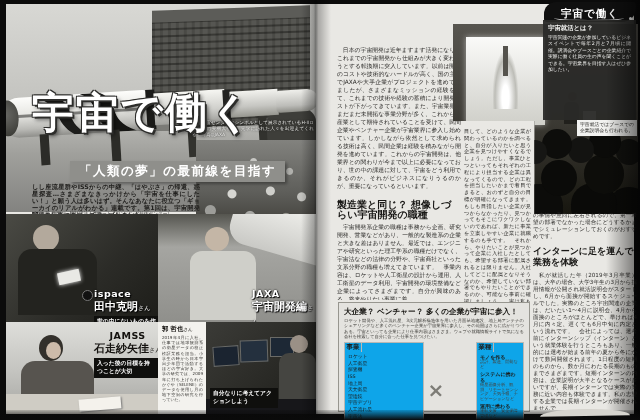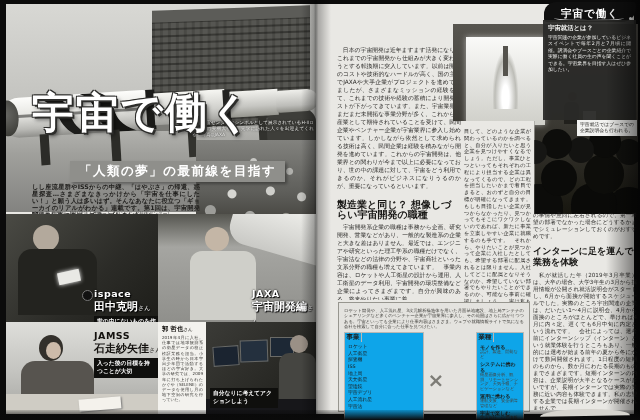--- a/index.html
+++ b/index.html
@@ -8,21 +8,21 @@
   .abs{position:absolute;}
   .page{background:#e9e8e4;}
   .ph{overflow:hidden;}
   .jp{text-align:justify;}
   .hd{font-weight:700;color:#191816;}
   .body-txt{font-size:5.8px;line-height:8px;color:#2a2927;overflow:hidden;text-align:justify;}
   .tiny{font-size:4.6px;line-height:6px;}
   .org{font-weight:700;color:#fff;font-size:9.5px;text-shadow:0 0 2px #000,1px 1px 1px #000;letter-spacing:.5px;}
   .pname{font-weight:700;color:#fff;font-size:11px;text-shadow:0 0 2px #000,1px 1px 1px #000;}
   .sfx{font-size:6px;font-weight:400;}
-  .dark-cap{color:#14120f !important;text-shadow:none !important;}
+  .dark-cap{color:#14120f !important;text-shadow:none !important;text-align:center;}
   .qbox{background:#0f0f0d;color:#fff;font-weight:700;font-size:5.8px;line-height:1.35;padding:2px 3px;display:inline-block;}
   .panel{background:#0ea5e9;border:0.5px solid #b9b8b4;flex-direction:column;}
   .sil{border-radius:50%;}
 </style>
 </head>
 <body>
 
 <div class="canvas">
 
   <div class="abs page" style="left:6px;top:4px;width:310px;height:410px;">
@@ -167,20 +167,21 @@
 
     <div class="abs jp" style="left:261px;top:116px;width:60px;background:#f2f2f0;color:#23221f;font-size:4.8px;line-height:6px;padding:2px 3px;box-sizing:border-box;">宇宙就活ではブースでの企業説明会も行われる。</div>
 
     <div class="abs body-txt" style="left:148px;top:124px;width:67px;height:174px;font-size:5.2px;line-height:6.8px;">目して、どのような企業が関わっているのかを調べると、自分が入りたいと思う企業を見つけやすくなるでしょう。ただし、事業ひとつといってもそれぞれの工程により担当する企業は異なってくるので、どの工程を担当したいかまで着目できると、おのずと自分の目標が明確になってきます。もしも目指したい企業が見つからなかったり、見つかってもそこにワクワクしないのであれば、新たに事業を立案しやすい企業に就職するのも手です。　それから、やりたいことが見つかって企業に入社したとしても、希望する部署に配属されるとは限りません。入社してどこに配属となりそうなのか、希望していない部署でもやりたいことができるのか、可能なら事前に確認しましょう。　実は私も第一希望の配属先ではありませんでしたが、ふだんの業務を行いながら自分のやりたいことが少しずつできています。このことは、就活を始める前に確認しておいたほうがよかったと思っています。配属先は企業</div>
 
     <div class="abs body-txt" style="left:217px;top:208px;width:104px;height:32px;font-size:5.6px;line-height:7px;">の事情や意向に左右されるので、第一希望の部署でなかった場合にどうするかまでシミュレーションしておくのがおすすめです。</div>
     <div class="abs hd" style="left:217px;top:242px;width:104px;font-size:9px;line-height:11px;">インターンに足を運んで業務を体験</div>
     <div class="abs body-txt" style="left:217px;top:268px;width:104px;height:138px;font-size:5.6px;line-height:7px;">　私が就活した年（2019年3月卒業）は、大卒の場合、大学3年生の3月から採用情報が公開され就活説明会がスタートし、6月から面接が開始するスケジュールでした。実際のところ宇宙関連の企業は、だいたい1〜4月に説明会、4月から面接のところがほとんどで、早ければ4月に内々定、遅くても6月中旬に内定という流れです。　会社によっては、選考前にインターンシップ（インターン）という就業体験を行うところもあり、一般的には選考が始まる前年の夏から冬にかけて数回開催されます。1日程度の短期のものから、数か月にわたる長期のものまでさまざまです。短期インターンの内容は、企業説明が大半となるケースが多いですが、長期インターンでは実際の業務に近い内容も体験できます。私の志望する企業では長期インターンが開催されませんで</div>
 
     <div class="abs" style="left:22px;top:298px;width:192px;height:110px;background:#e4e3df;border:0.5px solid #97968f;padding:4px 5px;box-sizing:border-box;">
+      <div style="font-size:7.6px;font-weight:700;color:#14130f;">大企業？ ベンチャー？ 多くの企業が宇宙に参入！</div>
       <div class="jp" style="font-size:4.3px;line-height:5.3px;color:#3c3b37;margin-top:1px;">ロケット開発や、人工流れ星、3次元解析構造体を用いた月面基地建設、地上局アンテナのシェアリングなど多くのベンチャー企業が宇宙業界に参入し、その範囲はさらに広がりつつある。宇宙といっても企業により仕事内容はさまざま。ウェブや就職情報サイトで気になる会社を検索して自分に合った仕事を見つけたい。</div>
       <div style="display:flex;margin-top:3px;align-items:stretch;">
         <div class="panel" style="width:78px;display:flex;">
           <div style="width:16px;display:flex;align-items:center;justify-content:center;font-weight:700;font-size:6.5px;border-right:0.5px solid #b9b8b4;">事業</div>
           <div style="flex:1;font-size:4.8px;line-height:6.6px;padding:2px 3px;">
             <div>ロケット</div>
             <div>人工衛星</div>
             <div>探査機</div>
             <div>ISS</div>
             <div>地上局</div>

